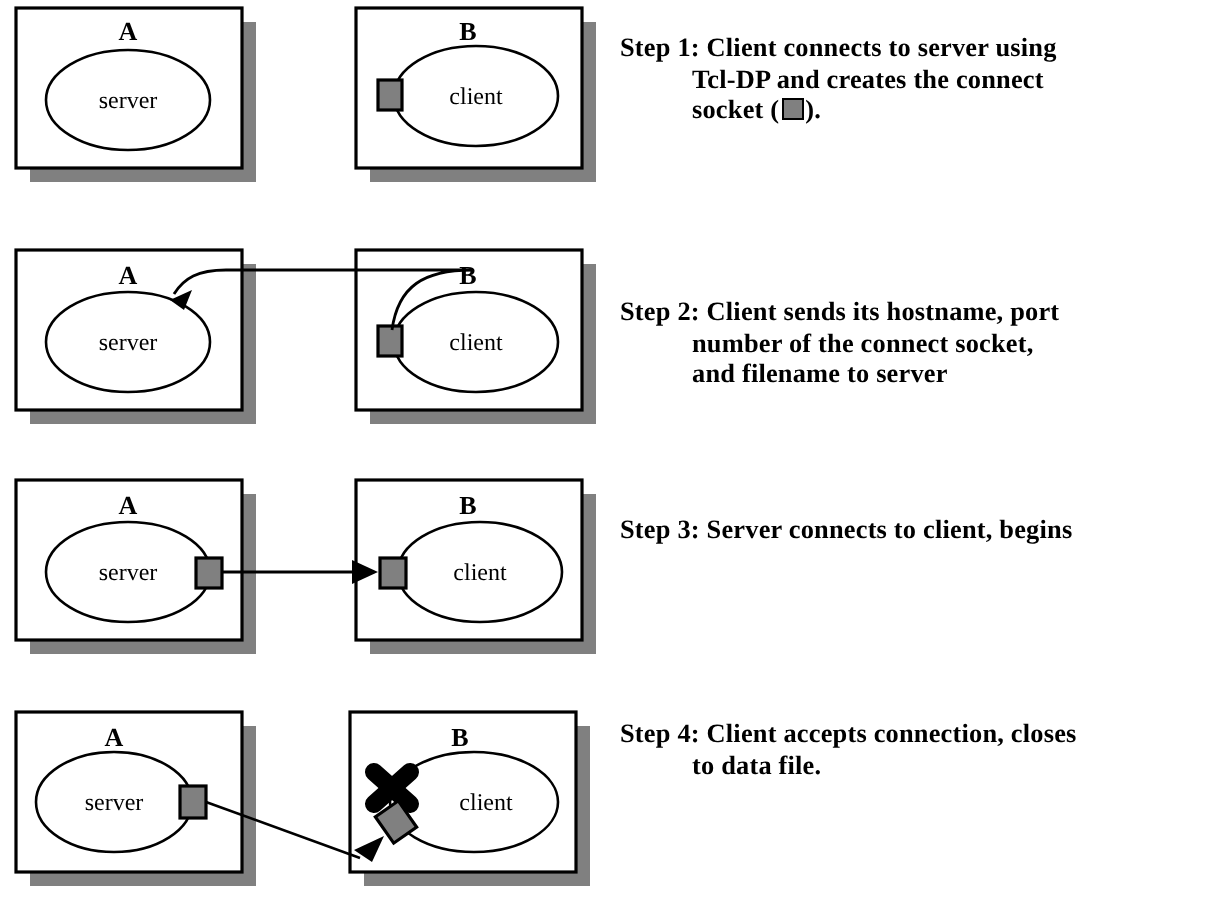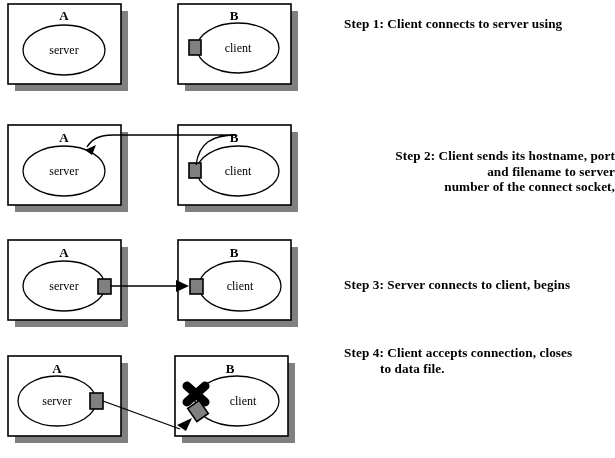--- a/index.html
+++ b/index.html
@@ -10,21 +10,21 @@
   }
   .stage{position:absolute;left:0;top:0;width:615px;height:458px;}
   .step-row{position:absolute;left:0;width:615px;}
   .diagram{position:absolute;left:0;top:0;width:310px;height:115px;}
   .diagram svg{display:block;}
   .caption{
     position:absolute;left:310px;top:0;width:305px;
     font-size:13.2px;line-height:15.6px;font-weight:bold;
     letter-spacing:0.1px;
   }
-  .cap-line{white-space:pre;display:block;margin-left:34px;}
+  .cap-line{white-space:pre;display:block;}
   .cap-line.indent{padding-left:36px;}
   .inline-sock{
     display:inline-block;width:9px;height:9px;
     background:#808080;border:1.3px solid #000;
     vertical-align:-1px;margin:0 1px;
   }
 </style>
 </head>
 <body>
 
@@ -43,20 +43,22 @@
         <rect x="185" y="11" width="113" height="80" fill="#808080"></rect>
         <rect x="178" y="4" width="113" height="80" fill="#ffffff" stroke="#000" stroke-width="1.6"></rect>
         <text x="234" y="20" text-anchor="middle" font-family="Liberation Serif, serif" font-size="13" font-weight="bold" fill="#000">B</text>
         <ellipse cx="238" cy="48" rx="41" ry="25" fill="#ffffff" stroke="#000" stroke-width="1.3"></ellipse>
         <text x="238" y="52" text-anchor="middle" font-family="Liberation Serif, serif" font-size="12" fill="#000">client</text>
         <rect x="189" y="40" width="12" height="15" fill="#808080" stroke="#000" stroke-width="1.6"></rect>
       </svg>
     </div>
     <div class="caption" style="top:16px;">
       <span class="cap-line">Step 1: Client connects to server using</span>
+      <span class="cap-line indent">Tcl-DP and creates the connect</span>
+      <span class="cap-line indent"><span>socket (</span><span class="inline-sock"></span><span>).</span></span>
     </div>
   </div>
 
   <div class="step-row" style="top:113px;">
     <div class="diagram">
       <svg width="310" height="112" viewBox="0 0 310 112" xmlns="http://www.w3.org/2000/svg">
         <rect x="15" y="19" width="113" height="80" fill="#808080"></rect>
         <rect x="8" y="12" width="113" height="80" fill="#ffffff" stroke="#000" stroke-width="1.6"></rect>
         <text x="64" y="29" text-anchor="middle" font-family="Liberation Serif, serif" font-size="13" font-weight="bold" fill="#000">A</text>
         <ellipse cx="64" cy="58" rx="41" ry="25" fill="#ffffff" stroke="#000" stroke-width="1.3"></ellipse>
@@ -66,24 +68,24 @@
         <rect x="178" y="12" width="113" height="80" fill="#ffffff" stroke="#000" stroke-width="1.6"></rect>
         <text x="234" y="29" text-anchor="middle" font-family="Liberation Serif, serif" font-size="13" font-weight="bold" fill="#000">B</text>
         <ellipse cx="238" cy="58" rx="41" ry="25" fill="#ffffff" stroke="#000" stroke-width="1.3"></ellipse>
         <text x="238" y="62" text-anchor="middle" font-family="Liberation Serif, serif" font-size="12" fill="#000">client</text>
         <rect x="189" y="50" width="12" height="15" fill="#808080" stroke="#000" stroke-width="1.6"></rect>
 
         <path d="M 196 52 C 199 30 212 22 236 22 L 113 22 C 99 22 92 26 87 34" fill="none" stroke="#000" stroke-width="1.4"></path>
         <polygon points="85,37 96,32 92,42" fill="#000"></polygon>
       </svg>
     </div>
-    <div class="caption" style="top:35px;text-align:right;">
+    <div class="caption" style="top:35px;">
       <span class="cap-line">Step 2: Client sends its hostname, port</span>
+      <span class="cap-line indent">number of the connect socket,</span>
       <span class="cap-line indent">and filename to server</span>
-      <span class="cap-line indent">number of the connect socket,</span>
     </div>
   </div>
 
   <div class="step-row" style="top:228px;">
     <div class="diagram">
       <svg width="310" height="115" viewBox="0 0 310 115" xmlns="http://www.w3.org/2000/svg">
         <rect x="15" y="19" width="113" height="80" fill="#808080"></rect>
         <rect x="8" y="12" width="113" height="80" fill="#ffffff" stroke="#000" stroke-width="1.6"></rect>
         <text x="64" y="29" text-anchor="middle" font-family="Liberation Serif, serif" font-size="13" font-weight="bold" fill="#000">A</text>
         <ellipse cx="64" cy="58" rx="41" ry="25" fill="#ffffff" stroke="#000" stroke-width="1.3"></ellipse>
@@ -94,21 +96,21 @@
         <rect x="178" y="12" width="113" height="80" fill="#ffffff" stroke="#000" stroke-width="1.6"></rect>
         <text x="234" y="29" text-anchor="middle" font-family="Liberation Serif, serif" font-size="13" font-weight="bold" fill="#000">B</text>
         <ellipse cx="240" cy="58" rx="41" ry="25" fill="#ffffff" stroke="#000" stroke-width="1.3"></ellipse>
         <text x="240" y="62" text-anchor="middle" font-family="Liberation Serif, serif" font-size="12" fill="#000">client</text>
         <rect x="190" y="51" width="13" height="15" fill="#808080" stroke="#000" stroke-width="1.6"></rect>
 
         <line x1="111" y1="58" x2="180" y2="58" stroke="#000" stroke-width="1.4"></line>
         <polygon points="189,58 176,52 176,64" fill="#000"></polygon>
       </svg>
     </div>
-    <div class="caption" style="top:49px;">
+    <div class="caption" style="top:29px;">
       <span class="cap-line">Step 3: Server connects to client, begins</span>
     </div>
   </div>
 
   <div class="step-row" style="top:345px;">
     <div class="diagram">
       <svg width="310" height="113" viewBox="0 0 310 113" xmlns="http://www.w3.org/2000/svg">
         <rect x="15" y="18" width="113" height="80" fill="#808080"></rect>
         <rect x="8" y="11" width="113" height="80" fill="#ffffff" stroke="#000" stroke-width="1.6"></rect>
         <text x="57" y="28" text-anchor="middle" font-family="Liberation Serif, serif" font-size="13" font-weight="bold" fill="#000">A</text>
@@ -126,19 +128,19 @@
           <line x1="187" y1="41" x2="205" y2="57" stroke="#000" stroke-width="9" stroke-linecap="round"></line>
           <line x1="205" y1="41" x2="187" y2="57" stroke="#000" stroke-width="9" stroke-linecap="round"></line>
         </g>
 
         <rect x="191" y="58" width="14" height="16" fill="#808080" stroke="#000" stroke-width="1.6" transform="rotate(-35 198 66)"></rect>
 
         <line x1="103" y1="56" x2="180" y2="84" stroke="#000" stroke-width="1.3"></line>
         <polygon points="192,73 177,80 186,86" fill="#000"></polygon>
       </svg>
     </div>
-    <div class="caption" style="top:0;">
+    <div class="caption" style="top:14px;">
       <span class="cap-line">Step 4: Client accepts connection, closes</span>
       <span class="cap-line indent">to data file.</span>
     </div>
   </div>
 
 </div>
 
 </body></html>

